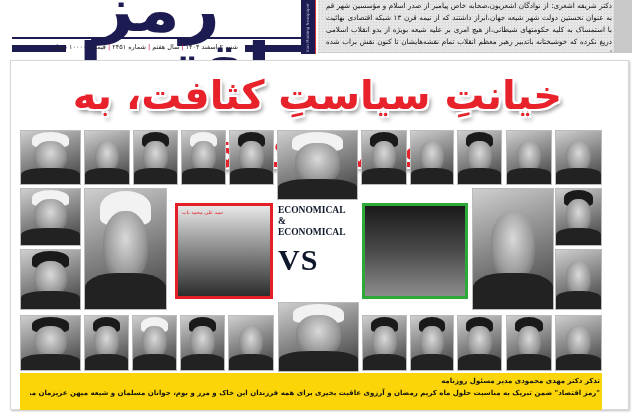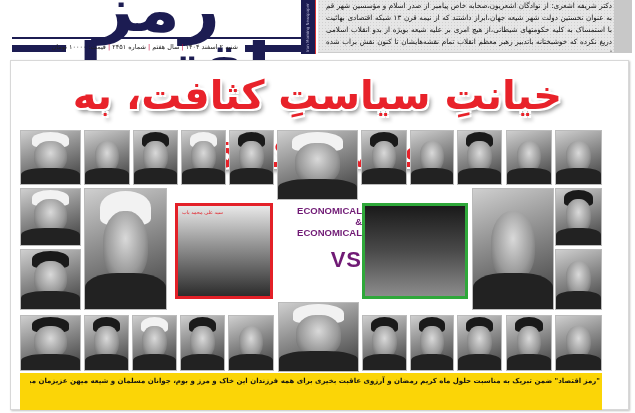--- a/index.html
+++ b/index.html
@@ -45,24 +45,24 @@
     .photo .turban { position: absolute; left: 18%; top: 2%; width: 64%; height: 28%; border-radius: 50% 50% 20% 20%; }
     .photo .turban.white { background: #f2f2f2; }
     .photo .turban.black { background: #1a1a1a; }
     .photo .robe { position: absolute; left: 0; bottom: 0; width: 100%; height: 30%; background: #222; border-radius: 40% 40% 0 0; }
 
     .feature { position: absolute; border: 3px solid; overflow: hidden; }
     .feature.red { border-color: #e32028; background: linear-gradient(180deg, #e8e8e8 0%, #9a9a9a 40%, #2c2c2c 100%); }
     .feature.green { border-color: #2fa83a; background: linear-gradient(180deg, #1a1a1a 0%, #4a4a4a 50%, #8c8c8c 100%); }
     .feature-caption { position: absolute; left: 4px; top: 3px; font-size: 5px; color: #e32028; direction: rtl; white-space: nowrap; }
 
-    .vs-block { position: absolute; left: 278px; top: 205px; width: 84px; height: 90px; text-align: right; color: #701a75;
-                font-family: Liberation Sans, sans-serif; font-weight: bold; }
+    .vs-block { position: absolute; left: 278px; top: 205px; width: 84px; height: 90px; text-align: left; color: #0f172a;
+                font-family: Liberation Serif, serif; font-weight: bold; }
     .vs-line { display: block; font-size: 9.5px; line-height: 11px; letter-spacing: 0; }
-    .vs-big { display: block; font-size: 22px; line-height: 36px; font-weight: 900; margin-top: 4px; letter-spacing: 1px; }
+    .vs-big { display: block; font-size: 30px; line-height: 36px; font-weight: 900; margin-top: 4px; letter-spacing: 1px; }
 
     .notice { position: absolute; left: 20px; top: 373px; width: 281px; height: 37px; background: #fbd507; }
     .notice-right { position: absolute; left: 301px; top: 373px; width: 301px; height: 37px; background: #fbd507; }
     .notice-text { position: absolute; left: 30px; top: 376px; width: 570px; height: 34px; font-size: 7px; line-height: 11.5px;
                    color: #111; direction: rtl; text-align: right; overflow: hidden; font-weight: bold; }
     .notice-text .line { display: block; white-space: nowrap; }
   </style>
 </head>
 <body>
 
@@ -233,14 +233,15 @@
     <div class="robe"></div>
   </div>
 <div class="photo" style="left:555px;top:315px;width:47px;height:56px;">
     <div class="face"></div>
     <div class="robe"></div>
   </div>
 
 <div class="notice"></div>
 <div class="notice-right"></div>
 <div class="notice-text">
+  <span class="line">تذکر دکتر مهدی محمودی مدیر مسئول روزنامه</span>
   <span class="line">"رمز اقتصاد" ضمن تبریک به مناسبت حلول ماه کریم رمضان و آرزوی عاقبت بخیری برای همه فرزندان این خاک و مرز و بوم، جوانان مسلمان و شیعه میهن عزیزمان مبنی بر فعالیت مؤثر و بی</span>
 </div>
 
 </body></html>

